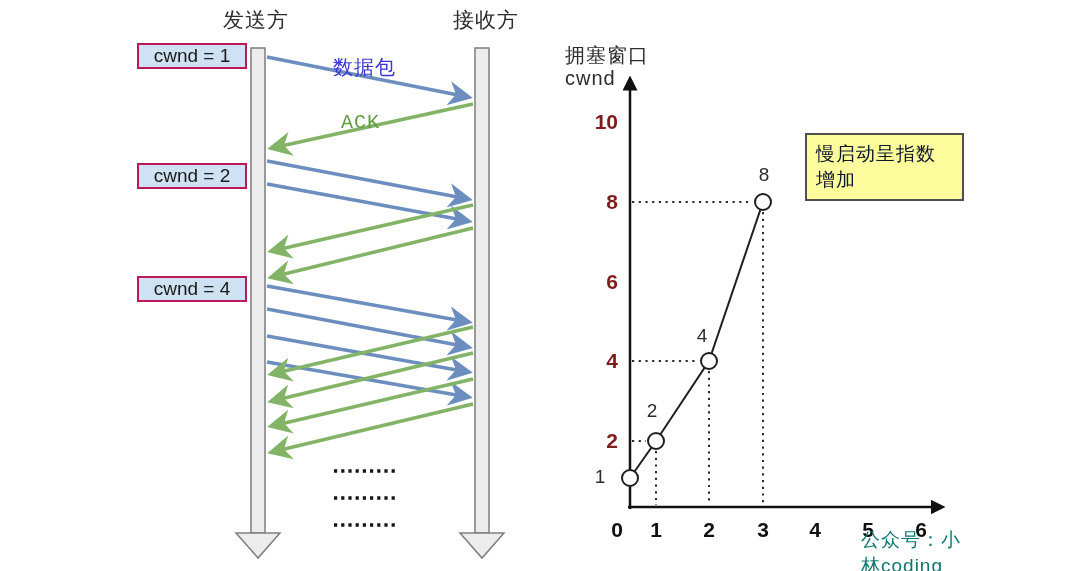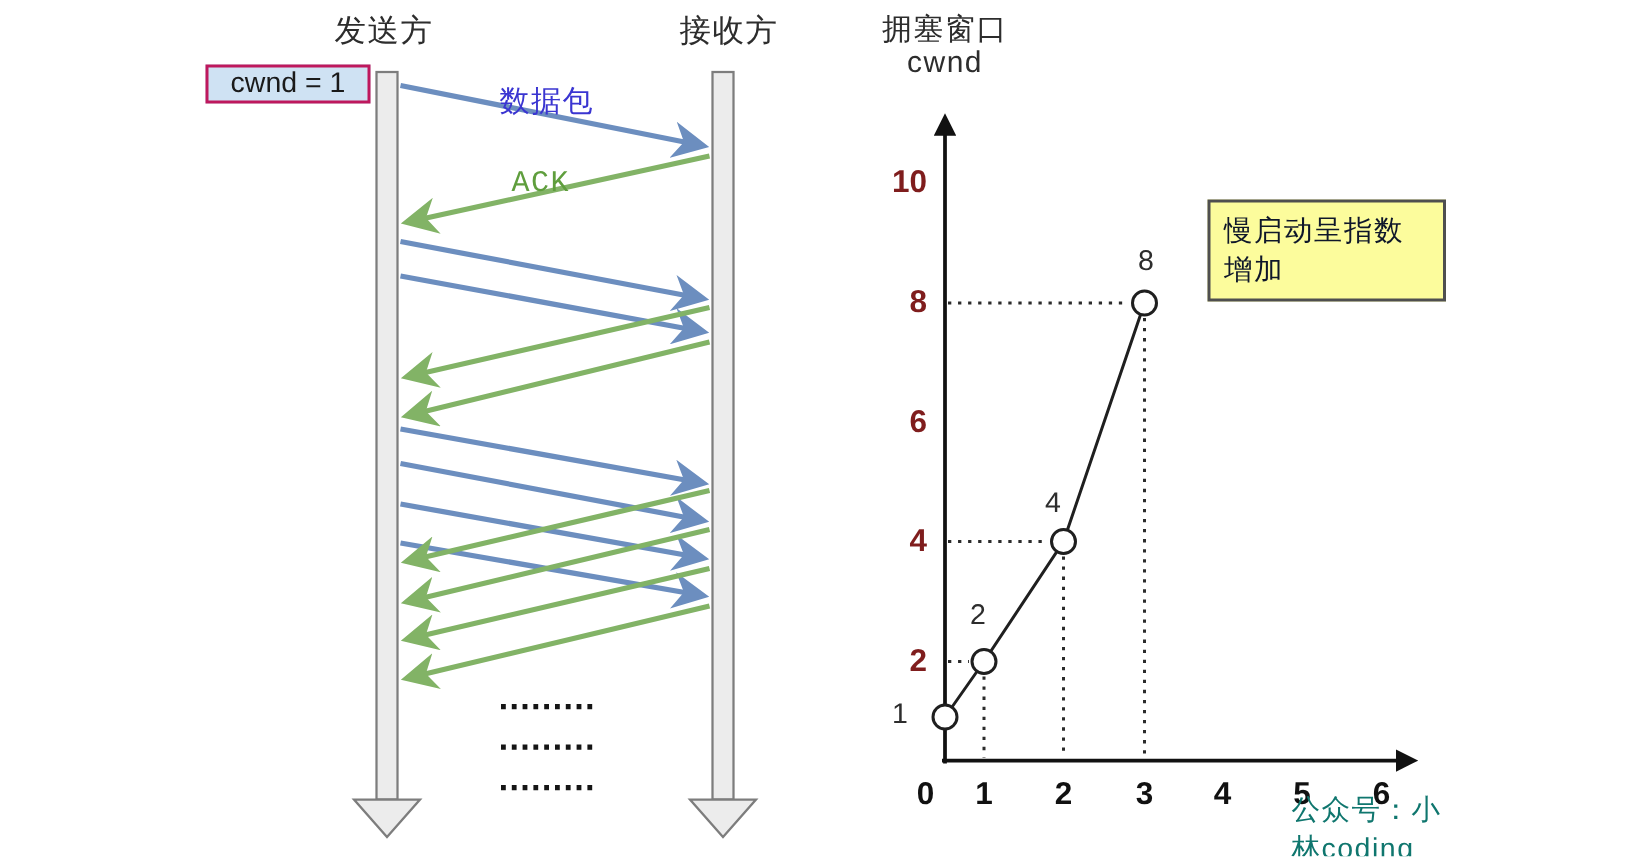--- a/index.html
+++ b/index.html
@@ -12,21 +12,21 @@
             font-size:19px;color:#1a1a1a;}
   .ytick{position:absolute;width:36px;text-align:right;font-weight:bold;font-size:21px;color:#7f1d1d;left:582px;}
   .xtick{position:absolute;width:30px;text-align:center;font-weight:bold;font-size:21px;color:#111;top:518px;}
   .ptlabel{position:absolute;width:24px;text-align:center;font-size:19px;color:#2d2d2d;}
   .annotation{position:absolute;left:805px;top:133px;background:#fcfc9c;border:2px solid #4f4f4f;
               padding:6px 9px;font-size:19px;color:#0f172a;letter-spacing:1px;}
   .watermark{position:absolute;left:861px;top:527px;font-size:19px;color:#0f766e;letter-spacing:1px;}
   .pkt-label{position:absolute;left:333px;top:54px;font-size:20px;color:#3a35d1;letter-spacing:1px;}
   .ack-label{position:absolute;left:341px;top:111px;font-size:20px;color:#5f9e3d;letter-spacing:1px;font-family:Liberation Mono, monospace;}
   .axis-label{position:absolute;font-size:21px;color:#000000;letter-spacing:1px;}
-  .chart-title{position:absolute;left:565px;width:130px;text-align:center;font-size:20px;color:#2d2d2d;letter-spacing:1px;}
+  .chart-title{position:absolute;left:565px;width:130px;text-align:left;font-size:20px;color:#2d2d2d;letter-spacing:1px;margin-top:36px;}
 </style>
 </head>
 <body>
 
 <div class="canvas">
 
   <svg class="abs" style="left:0;top:0" width="1088" height="571" viewBox="0 0 1088 571">
     <defs>
       <marker id="arrB" viewBox="0 0 10 10" refX="8" refY="5" markerWidth="7" markerHeight="7" orient="auto-start-reverse">
         <path d="M0,0 L10,5 L0,10 L3,5 Z" fill="#6c8ebf"></path>
@@ -103,20 +103,22 @@
       <circle cx="656" cy="441" r="8" fill="#fff" stroke="#1f1f1f" stroke-width="2"></circle>
       <circle cx="709" cy="361" r="8" fill="#fff" stroke="#1f1f1f" stroke-width="2"></circle>
       <circle cx="763" cy="202" r="8" fill="#fff" stroke="#1f1f1f" stroke-width="2"></circle>
     </g>
   </svg>
 
   <div class="abs cn-label" style="left:206px;top:6px;width:100px;text-align:center">发送方</div>
   <div class="abs cn-label" style="left:436px;top:6px;width:100px;text-align:center">接收方</div>
 
   <div class="cwnd-box" style="top:43px">cwnd = 1</div>
+  <div class="cwnd-box" style="top:163px">cwnd = 2</div>
+  <div class="cwnd-box" style="top:276px">cwnd = 4</div>
 
   <div class="pkt-label">数据包</div>
   <div class="ack-label">ACK</div>
 
   <div class="chart-title" style="top:6px">拥塞窗口</div>
   <div class="chart-title" style="top:31px">cwnd</div>
 
   <div class="ytick" style="top:110px">10</div>
   <div class="ytick" style="top:190px">8</div>
   <div class="ytick" style="top:270px">6</div>

